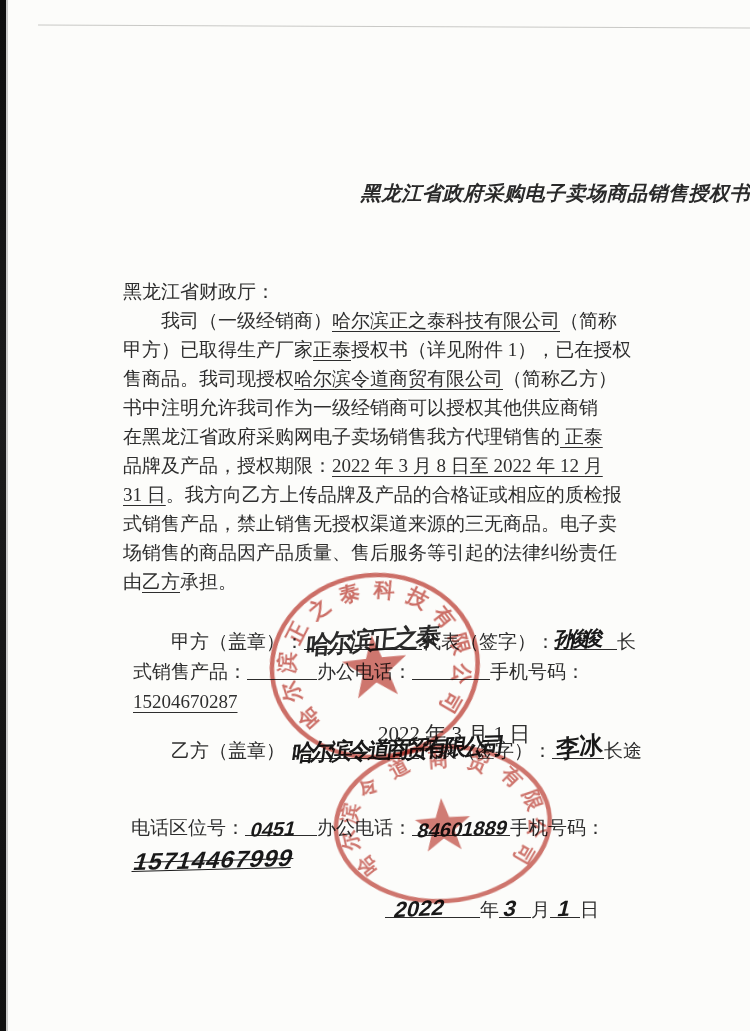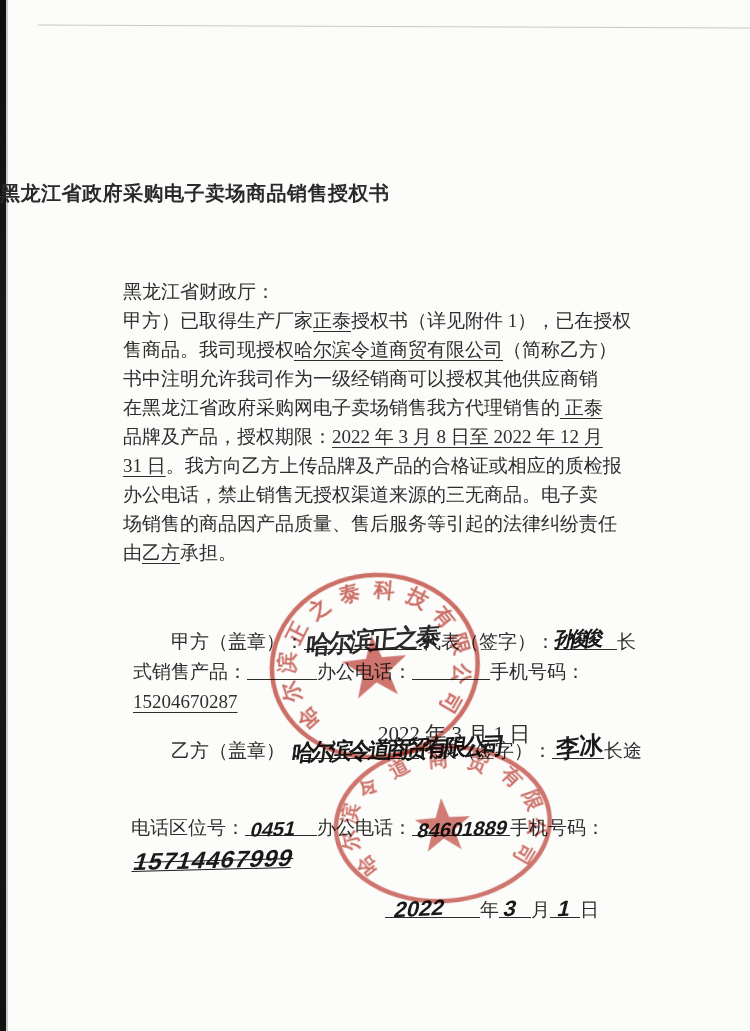--- a/index.html
+++ b/index.html
@@ -6,23 +6,23 @@
   .page{
     position:relative;width:750px;height:1031px;margin:0 auto;
     background:#fcfcfa;overflow:hidden;
     font-family:"Liberation Serif", serif;
     color:#2e2e2e;
   }
   .scan-edge{position:absolute;left:0;top:0;width:6px;height:1031px;background:linear-gradient(180deg,#0e0e0e,#1c1c1c 40%,#111 100%);}
   .scan-edge2{position:absolute;left:6px;top:0;width:2px;height:1031px;background:#9a9a9a;opacity:.5;}
   .scan-topline{position:absolute;left:38px;top:26px;width:712px;height:1px;background:#c9c9c6;transform:rotate(.25deg);}
   .title{
-    position:absolute;left:0;top:180px;width:750px;text-align:left;
+    position:absolute;left:0;top:180px;width:750px;text-align:right;
     font-family:"Liberation Sans", sans-serif;
-    font-weight:700;font-size:20px;letter-spacing:.5px;color:#2a2a2a;
+    font-weight:700;font-size:20px;letter-spacing:.5px;color:#2a2a2a;font-style:italic;
   }
   .bodytext{position:absolute;left:123px;top:277px;width:500px;font-size:19px;line-height:29px;}
   .bline{white-space:nowrap;height:29px;}
   .u{text-decoration:underline;text-underline-offset:4px;text-decoration-thickness:1px;}
   .row{position:absolute;white-space:nowrap;font-size:19px;height:29px;}
   .indent{display:inline-block;width:38px;}
   .blank{display:inline-block;border-bottom:1.3px solid #2c2c2c;position:relative;height:1em;vertical-align:-2px;}
   .hw{position:absolute;white-space:nowrap;font-weight:700;color:#191919;font-family:"Liberation Sans", sans-serif;}
   .hw-co-a{font-size:25px;letter-spacing:-3px;transform:rotate(-4deg) skewX(-9deg);bottom:-8px;left:2px;opacity:.92;}
   .hw-sig-a{font-size:21px;letter-spacing:-7px;transform:skewX(-14deg) rotate(-2deg);bottom:-4px;left:0;}
@@ -45,27 +45,28 @@
 <div class="page">
 
   <div class="scan-edge"></div>
   <div class="scan-edge2"></div>
   <div class="scan-topline"></div>
 
   <div class="title">黑龙江省政府采购电子卖场商品销售授权书</div>
 
   <div class="bodytext">
       <div class="bline"><span>黑龙江省财政厅：</span></div>
+      <div class="bline"><span>　　我司（一级经销商）</span><span class="u">哈尔滨正之泰科技有限公司</span><span>（简称</span></div>
       <div class="bline"><span>甲方）已取得生产厂家</span><span class="u">正泰</span><span>授权书（详见附件 1），已在授权</span></div>
       <div class="bline"><span>售商品。我司现授权</span><span class="u">哈尔滨令道商贸有限公司</span><span>（简称乙方）</span></div>
       <div class="bline"><span>书中注明允许我司作为一级经销商可以授权其他供应商销</span></div>
       <div class="bline"><span>在黑龙江省政府采购网电子卖场销售我方代理销售的</span><span class="u"> 正泰</span></div>
       <div class="bline"><span>品牌及产品，授权期限：</span><span class="u">2022 年 3 月 8 日至 2022 年 12 月</span></div>
       <div class="bline"><span class="u">31 日</span><span>。我方向乙方上传品牌及产品的合格证或相应的质检报</span></div>
-      <div class="bline"><span>办公电话，禁止销售无授权渠道来源的三无商品。电子卖</span></div>
+      <div class="bline"><span>式销售产品，禁止销售无授权渠道来源的三无商品。电子卖</span></div>
       <div class="bline"><span>场销售的商品因产品质量、售后服务等引起的法律纠纷责任</span></div>
       <div class="bline"><span>由</span><span class="u">乙方</span><span>承担。</span></div>
     </div>
 
   <div class="row" style="left:133px;top:629px;">
     <span class="indent"></span><span>甲方（盖章）：</span><span class="blank" style="width:118px;"><span class="hw hw-co-a">哈尔滨正之泰</span></span><span>代表（签字）：</span><span class="blank" style="width:62px;"><span class="hw hw-sig-a">孙俊俊</span></span><span>长</span>
   </div>
   <div class="row" style="left:133px;top:659px;">
     <span>式销售产品：</span><span class="blank" style="width:70px;"></span><span>办公电话：</span><span class="blank" style="width:78px;"></span><span>手机号码：</span>
   </div>

